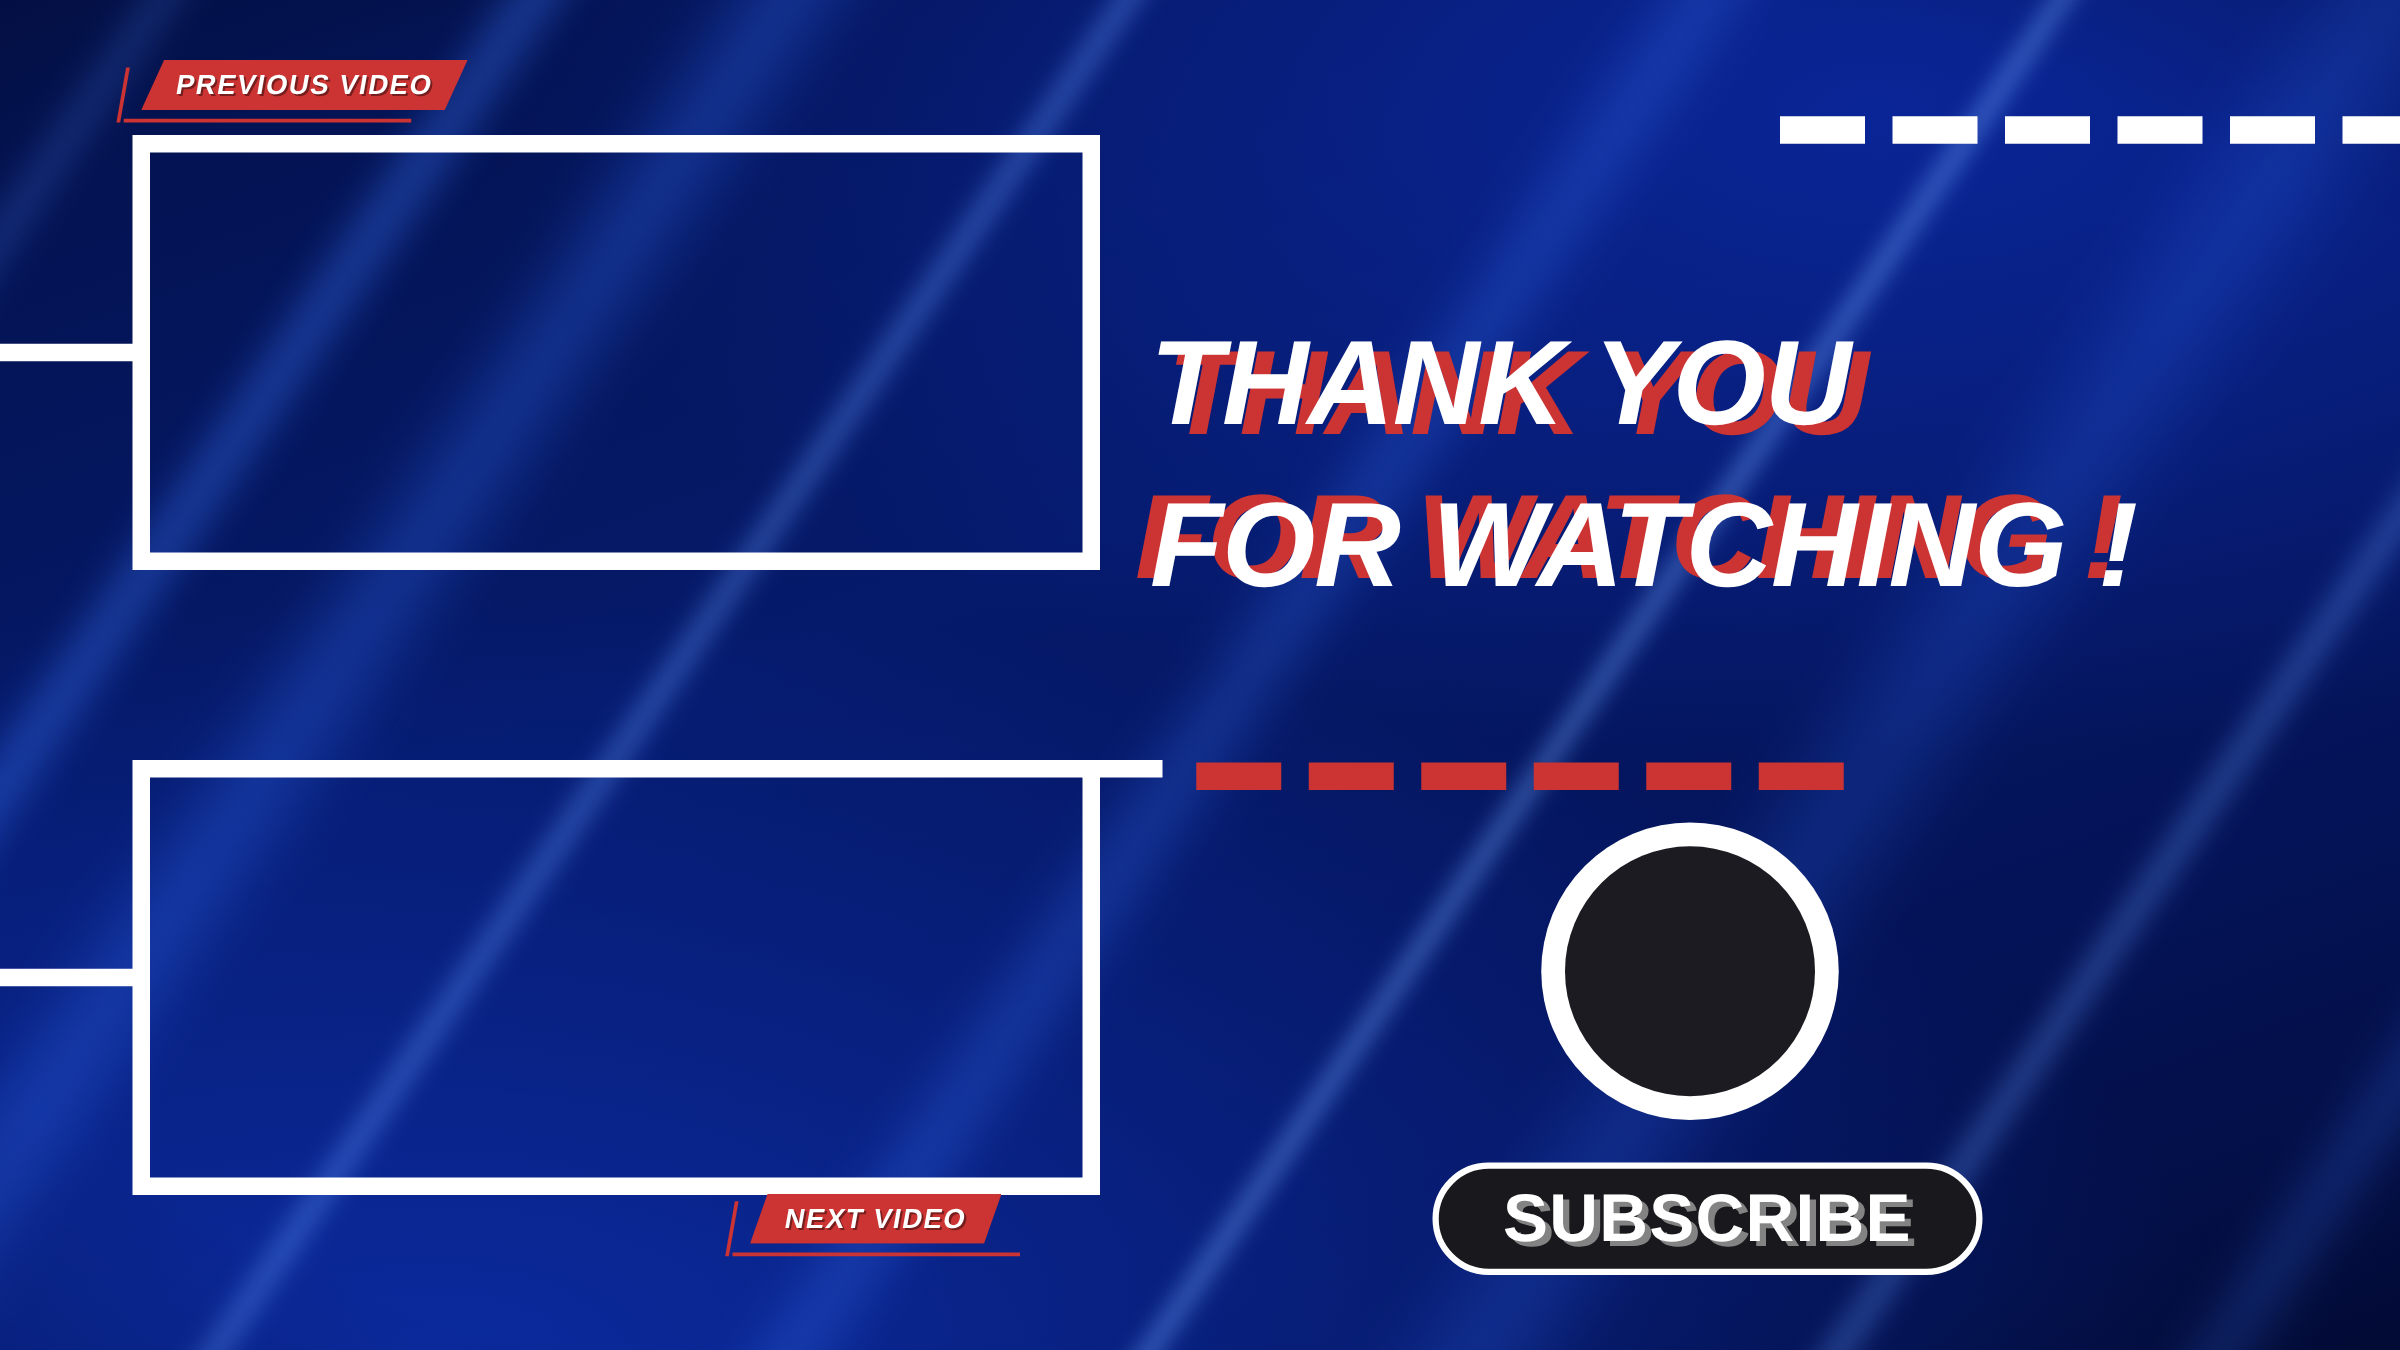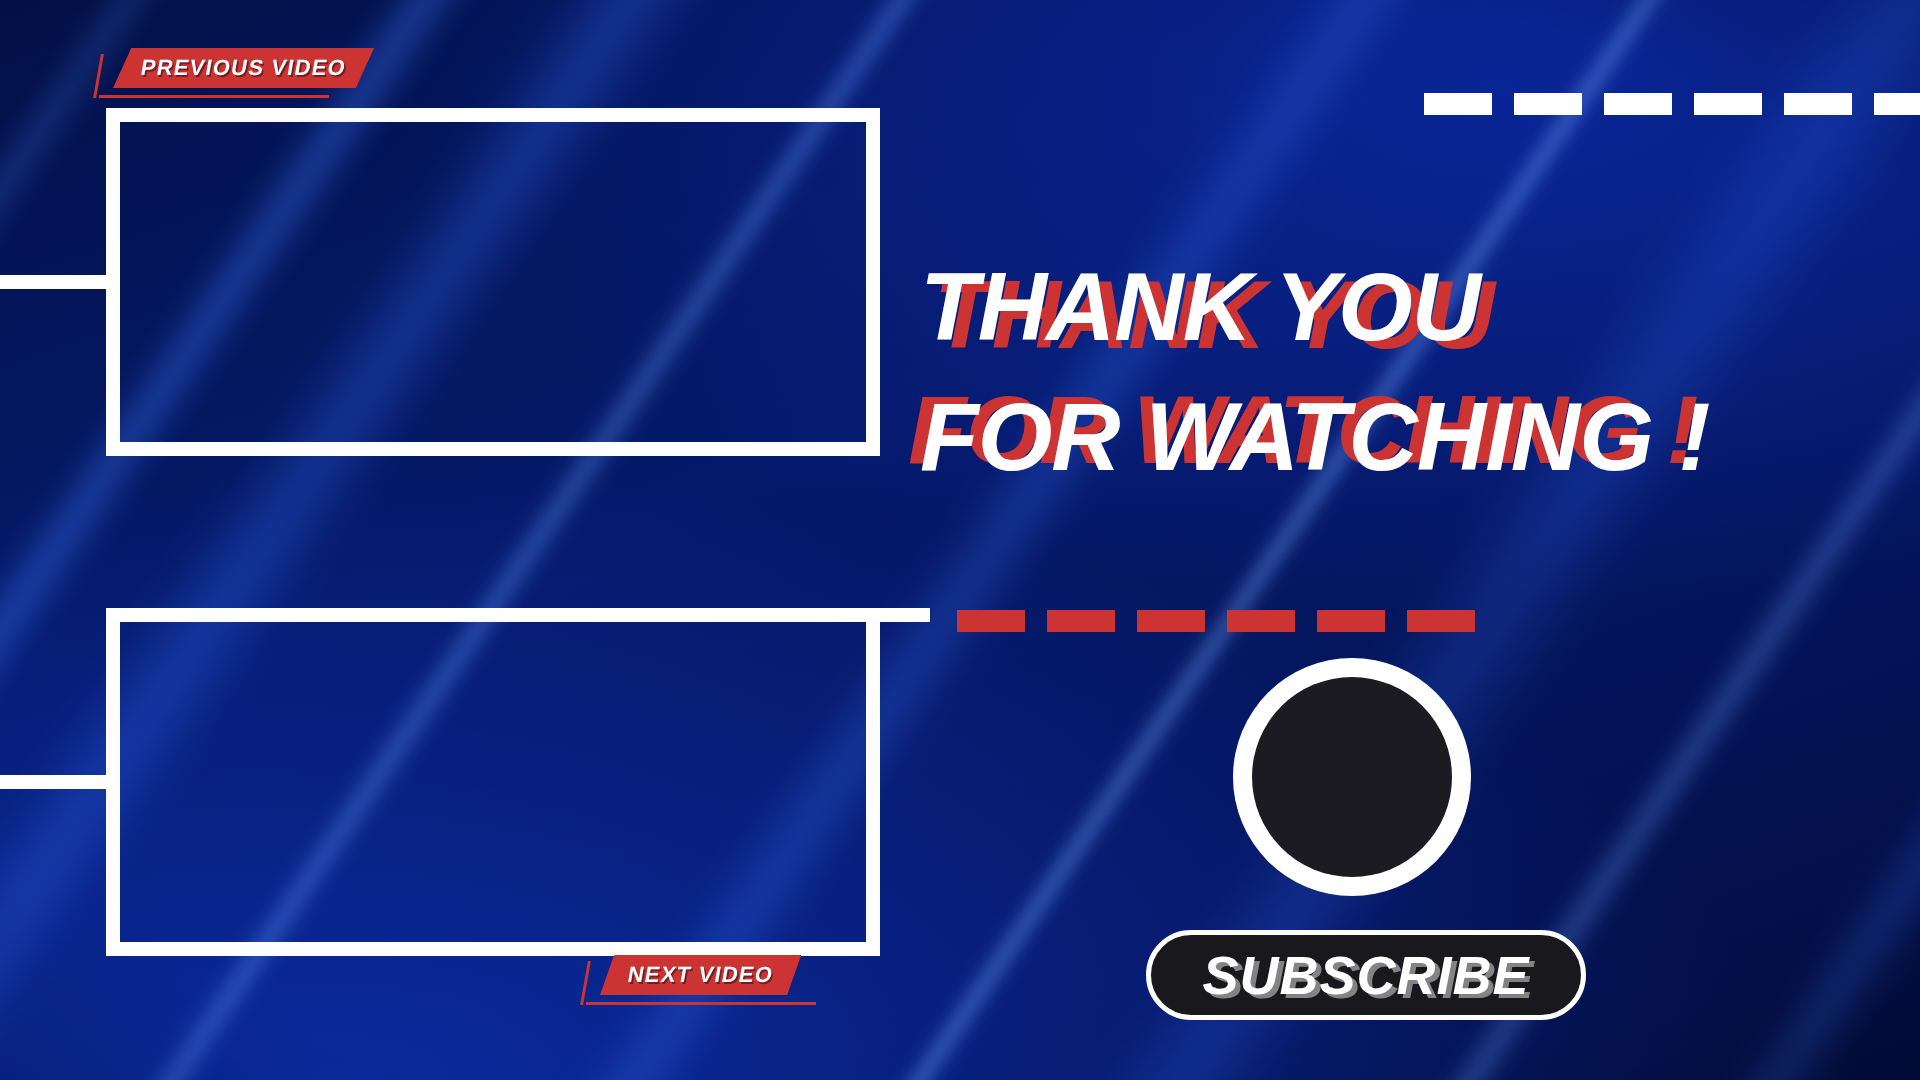--- a/index.html
+++ b/index.html
@@ -122,21 +122,21 @@
   }
   #avatar-inner{width:200px;height:200px;border-radius:50%;background:#1b1b21;}
 
   #subscribe-button{
     position:absolute;left:1146px;top:930px;width:440px;height:90px;
     border-radius:45px;background:#19191d;border:5px solid #ffffff;
     box-sizing:border-box;display:flex;align-items:center;justify-content:center;
     cursor:pointer;
   }
   #subscribe-label{
-    color:#ffffff;font-size:54px;font-weight:bold;font-style:italic;
+    color:#ffffff;font-size:54px;font-weight:bold;
     letter-spacing:1px;
     text-shadow:5px 4px 0 rgba(150,150,150,.85);
     font-family:"Liberation Sans","DejaVu Sans",sans-serif;
   }
 </style>
 </head>
 <body>
 
 <div id="stage">
 

